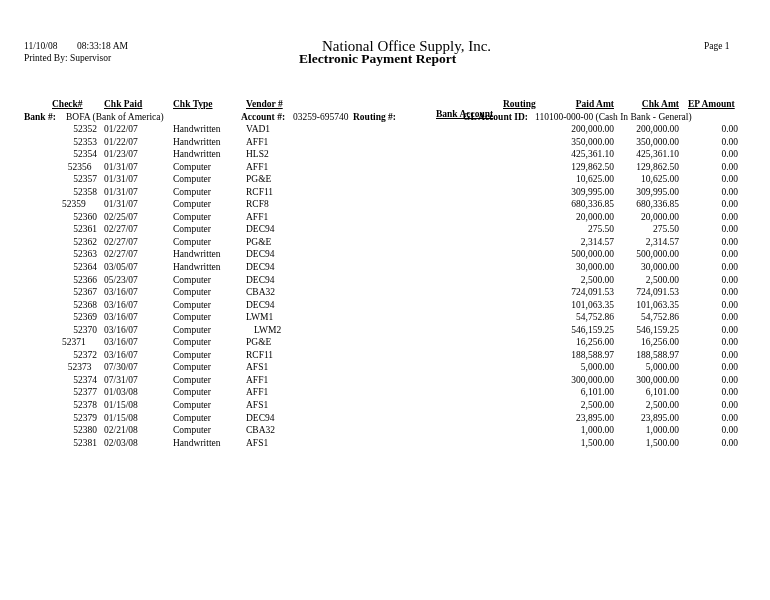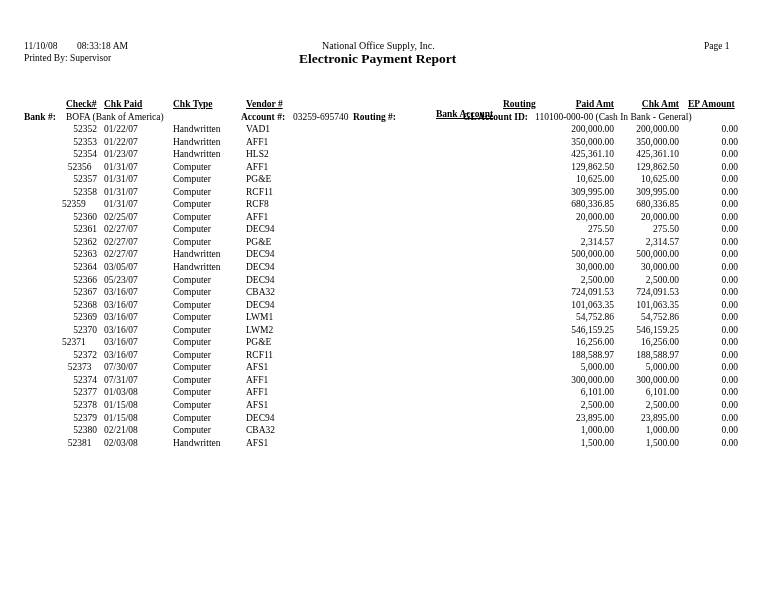--- a/index.html
+++ b/index.html
@@ -3,36 +3,36 @@
 <meta charset="utf-8">
 <style>
   html, body { margin:0; padding:0; background:#ffffff; }
   body { width:770px; height:600px; position:relative; overflow:hidden;
          font-family:"Liberation Serif", serif; color:#000; font-size:9.5px; }
   .abs { position:absolute; white-space:nowrap; line-height:12px; }
   .b { font-weight:bold; }
   .u { text-decoration:underline; }
   .r { text-align:right; }
   .title { font-size:13.5px; font-weight:bold; }
-  .company { font-size:10px; }
+  .company { font-size:15px; }
   .rows { position:absolute; left:0; top:123px; width:770px; }
   .row { position:relative; height:12.55px; }
   .row span { position:absolute; white-space:nowrap; line-height:12px; top:0; }
 </style>
 </head>
 <body>
 
 <div class="abs" style="left:24px;top:40px;">11/10/08</div>
 <div class="abs" style="left:77px;top:40px;">08:33:18 AM</div>
 <div class="abs" style="left:24px;top:52px;">Printed By: Supervisor</div>
 <div class="abs company" style="left:322px;top:40px;">National Office Supply, Inc.</div>
 <div class="abs title" style="left:299px;top:53px;">Electronic Payment Report</div>
 <div class="abs" style="left:704px;top:40px;">Page 1</div>
 
-<div class="abs b u" style="left:66px;top:98px;">Check#</div>
+<div class="abs b u" style="left:52px;top:98px;">Check#</div>
 <div class="abs b u" style="left:104px;top:98px;">Chk Paid</div>
 <div class="abs b u" style="left:173px;top:98px;">Chk Type</div>
 <div class="abs b u" style="left:246px;top:98px;">Vendor #</div>
 <div class="abs b u" style="left:436px;top:108px;text-align:right;">Bank Account</div>
 <div class="abs b u" style="left:503px;top:98px;">Routing</div>
 <div class="abs b u r" style="left:560px;width:54px;top:98px;">Paid Amt</div>
 <div class="abs b u r" style="left:625px;width:54px;top:98px;">Chk Amt</div>
 <div class="abs b u" style="left:688px;top:98px;">EP Amount</div>
 
 <div class="abs b" style="left:24px;top:111px;">Bank #:</div>
@@ -185,21 +185,21 @@
       <span style="left:173px;">Computer</span>
       <span style="left:246px;">LWM1</span>
       <span style="left:560px;width:54px;text-align:right;">54,752.86</span>
       <span style="left:625px;width:54px;text-align:right;">54,752.86</span>
       <span style="left:700px;width:38px;text-align:right;">0.00</span>
     </div>
     <div class="row">
       <span style="left:62px;width:35px;text-align:right;">52370</span>
       <span style="left:104px;">03/16/07</span>
       <span style="left:173px;">Computer</span>
-      <span style="left:246px;">LWM2</span>
+      <span style="left:254px;">LWM2</span>
       <span style="left:560px;width:54px;text-align:right;">546,159.25</span>
       <span style="left:625px;width:54px;text-align:right;">546,159.25</span>
       <span style="left:700px;width:38px;text-align:right;">0.00</span>
     </div>
     <div class="row">
       <span style="left:62px;width:35px;text-align:left;">52371</span>
       <span style="left:104px;">03/16/07</span>
       <span style="left:173px;">Computer</span>
       <span style="left:246px;">PG&amp;E</span>
       <span style="left:560px;width:54px;text-align:right;">16,256.00</span>
@@ -263,21 +263,21 @@
     <div class="row">
       <span style="left:62px;width:35px;text-align:right;">52380</span>
       <span style="left:104px;">02/21/08</span>
       <span style="left:173px;">Computer</span>
       <span style="left:246px;">CBA32</span>
       <span style="left:560px;width:54px;text-align:right;">1,000.00</span>
       <span style="left:625px;width:54px;text-align:right;">1,000.00</span>
       <span style="left:700px;width:38px;text-align:right;">0.00</span>
     </div>
     <div class="row">
-      <span style="left:62px;width:35px;text-align:center;">52381</span>
+      <span style="left:62px;width:35px;text-align:right;">52381</span>
       <span style="left:104px;">02/03/08</span>
       <span style="left:173px;">Handwritten</span>
       <span style="left:246px;">AFS1</span>
       <span style="left:560px;width:54px;text-align:right;">1,500.00</span>
       <span style="left:625px;width:54px;text-align:right;">1,500.00</span>
       <span style="left:700px;width:38px;text-align:right;">0.00</span>
     </div>
   </div>
 
 </body></html>

